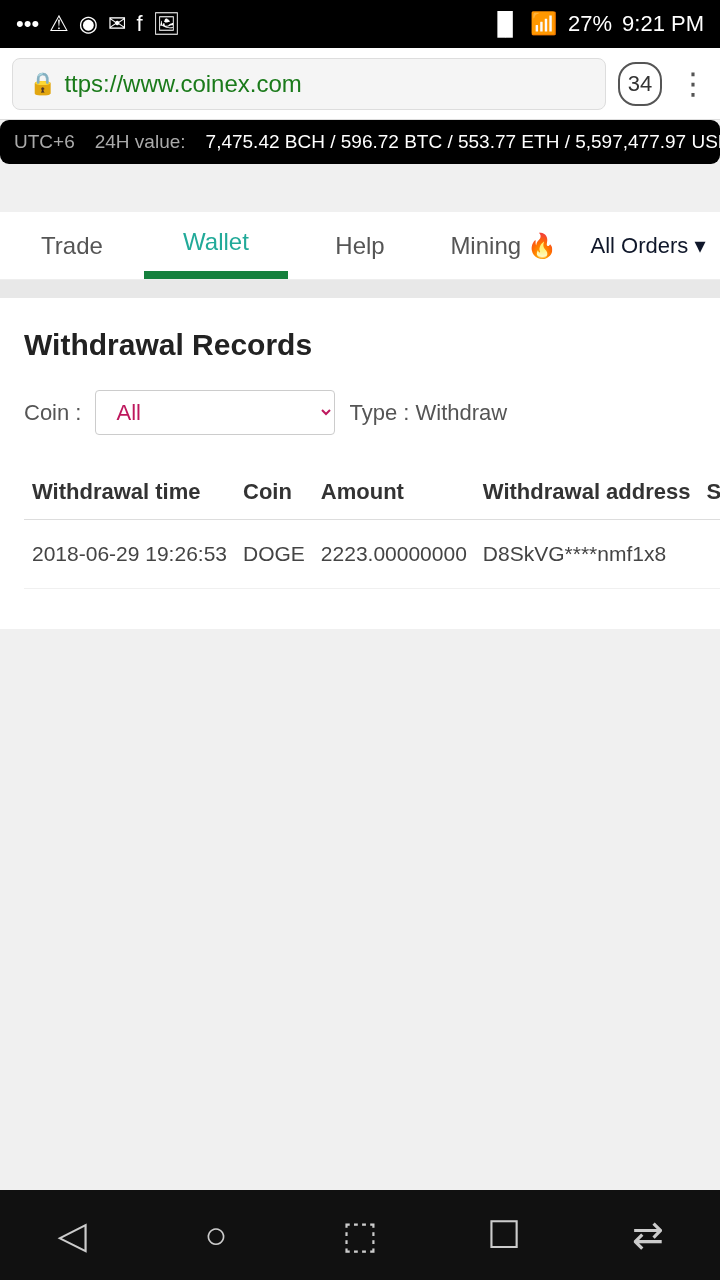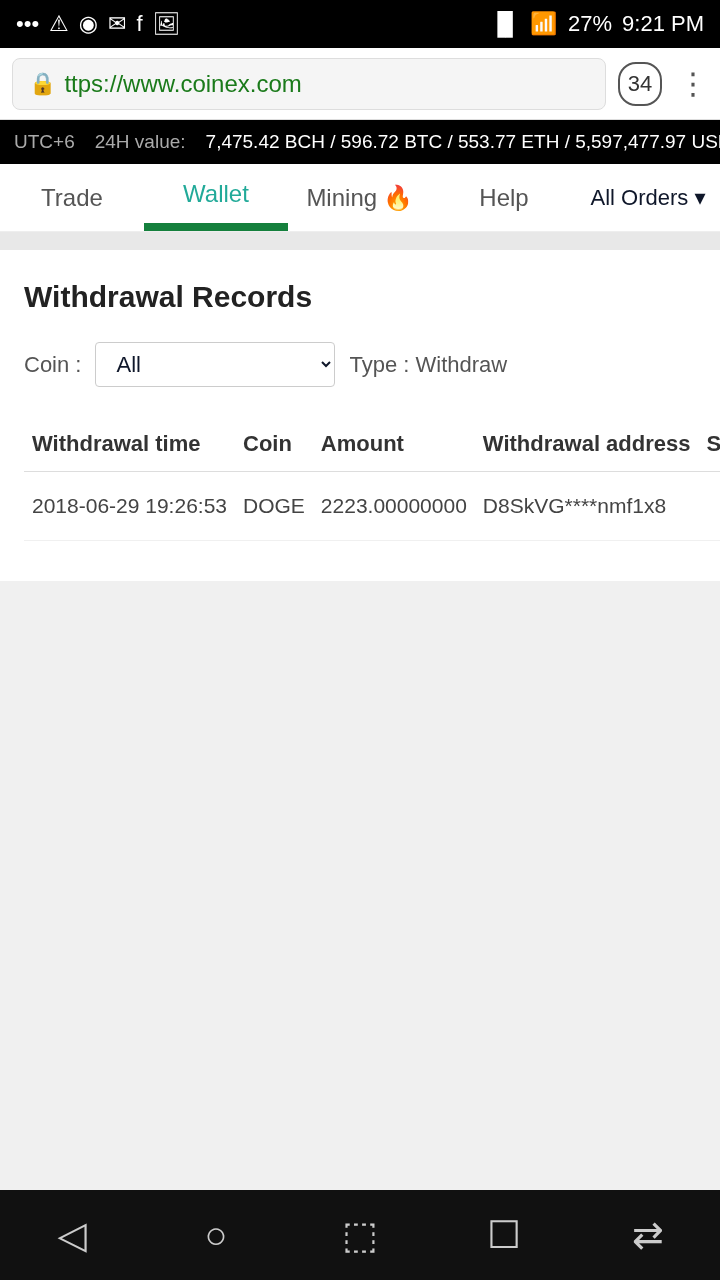--- a/index.html
+++ b/index.html
@@ -61,31 +61,33 @@
       background: #000;
       color: #fff;
       height: 44px;
       display: flex;
       align-items: center;
       padding: 0 14px;
       font-size: 19px;
       overflow: hidden;
       gap: 20px;
       white-space: nowrap;
+      border-radius: 9px;
     }
     .ticker-bar span { color: #aaa; }
     .ticker-bar .val { color: #fff; }
 
     
     .nav-bar {
       background: #fff;
       height: 68px;
       display: flex;
       align-items: center;
       border-bottom: 1px solid #eee;
+      margin-top: 48px;
     }
     .nav-item {
       flex: 1;
       text-align: center;
       font-size: 24px;
       color: #555;
       height: 100%;
       display: flex;
       align-items: center;
       justify-content: center;
@@ -117,21 +119,21 @@
       gap: 14px;
       margin-bottom: 30px;
       flex-wrap: wrap;
     }
     .filter-label { font-size: 22px; color: #555; }
     .filter-select {
       border: 1px solid #ccc;
       border-radius: 4px;
       padding: 8px 16px;
       font-size: 22px;
-      color: #0f172a;
+      color: #be185d;
       width: 240px;
       background: #fff;
     }
     .filter-type { font-size: 22px; color: #555; }
 
     
     .records-table {
       width: 100%;
       border-collapse: collapse;
     }
@@ -214,24 +216,24 @@
 </div>
 
 <div class="nav-bar">
   <div class="nav-item">
     <span>Trade</span>
   </div>
   <div class="nav-item active">
     <span>Wallet</span>
   </div>
   <div class="nav-item">
+    <span>Help</span>
+  </div>
+  <div class="nav-item">
     <span>Mining 🔥</span>
-  </div>
-  <div class="nav-item">
-    <span>Help</span>
   </div>
   <div class="nav-item all-orders">
     <span>All Orders ▾</span>
   </div>
 </div>
 
 <div class="divider"></div>
 
 <div class="card">
   <div class="page-title">Withdrawal Records</div>

